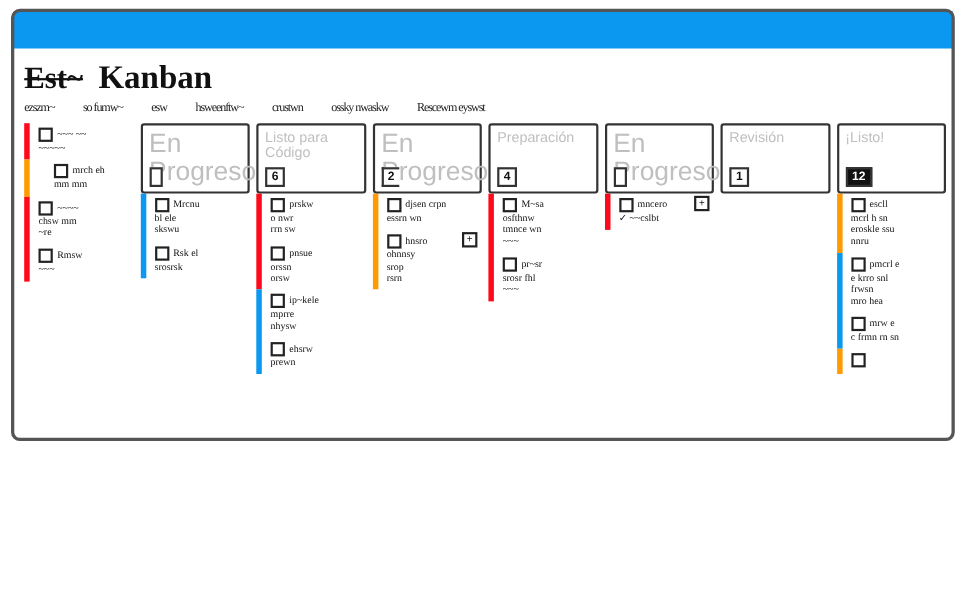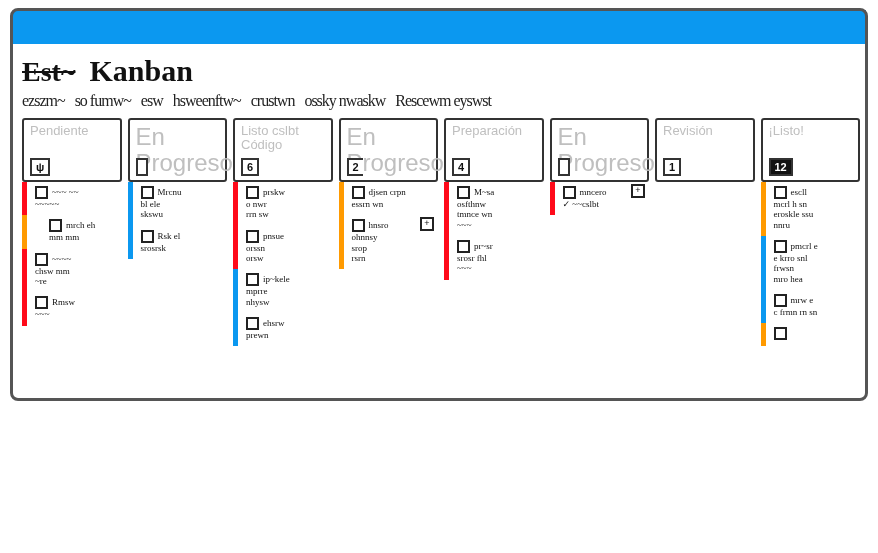--- a/index.html
+++ b/index.html
@@ -3,21 +3,21 @@
 <meta charset="utf-8">
 <style>
   html,body{margin:0;padding:0;font-family:"Comic Sans MS","Segoe Script",cursive;background:#fff;color:#222;}
   .page{width:878px;height:411px;position:relative;overflow:hidden;}
   .top-bar{height:34px;background:#0b98f0;border-radius:6px 0 0 0;margin:10px 12px 0 12px;}
   .frame{position:absolute;top:8px;left:10px;right:10px;bottom:10px;border:3px solid #555;border-radius:8px;pointer-events:none;}
   .content{padding:4px 18px 10px 22px;}
   .title-row{display:flex;align-items:baseline;gap:14px;margin-top:6px;}
   .scribble-logo{font-weight:bold;font-size:28px;text-decoration:line-through;color:#111;}
   h1{font-size:30px;margin:0;color:#111;}
-  .nav{display:flex;gap:10px;margin:4px 0 8px 0;font-size:16px;color:#222;}
+  .nav{display:flex;gap:26px;margin:4px 0 8px 0;font-size:11px;color:#222;}
   .nav span{white-space:nowrap;font-family:"Segoe Script",cursive;letter-spacing:-1px;}
   .board{display:flex;gap:6px;align-items:flex-start;}
   .col{flex:1 1 0;min-width:0;}
   .col-head{border:2px solid #333;border-radius:3px;padding:4px 6px 4px 6px;height:52px;position:relative;background:#fff;}
   .col-title{font-family:Arial,Helvetica,sans-serif;font-size:13px;color:#bfbfbf;line-height:1.1;}
   .col-title.big{font-size:24px;}
   .count-box{position:absolute;left:6px;bottom:4px;border:2px solid #333;font-family:Arial,sans-serif;font-size:11px;font-weight:bold;padding:0 4px;height:14px;line-height:14px;background:#fff;color:#111;}
   .count-box.inv{background:#111;color:#fff;}
   .card{padding:4px 4px 6px 6px;font-size:9px;line-height:1.15;color:#111;font-family:"Segoe Script",cursive;position:relative;}
   .card .icon{display:inline-block;border:2px solid #222;width:9px;height:9px;margin-right:4px;vertical-align:middle;}
@@ -43,24 +43,20 @@
         <span>so fumw~</span>
         <span>esw</span>
         <span>hsweenftw~</span>
         <span>crustwn</span>
         <span>ossky nwaskw</span>
         <span>Rescewm eyswst</span>
       </div>
 
     <div class="board" id="board">
         <div class="col">
-          <div class="col-head">
-            <div class="col-title">Pendiente</div>
-            <div class="count-box">ψ</div>
-          </div>
           <div class="seg" style="border-left-color: rgb(255, 10, 26);">
             <div class="card"><span class="icon"></span><span class="txt">~~~ ~~<br>~~~~~</span></div>
           </div>
           <div class="seg" style="border-left-color: rgb(255, 154, 0); padding-left: 16px;">
             <div class="card"><span class="icon"></span><span class="txt">mrch eh<br>mm mm</span></div>
           </div>
           <div class="seg" style="border-left-color: rgb(255, 10, 26);">
             <div class="card"><span class="icon"></span><span class="txt">~~~~<br>chsw mm<br>~re</span></div>
             <div class="card"><span class="icon"></span><span class="txt">Rmsw<br>~~~</span></div>
           </div>
@@ -70,21 +66,21 @@
             <div class="col-title big">En Progreso</div>
             <div class="count-box"></div>
           </div>
           <div class="seg" style="border-left-color: rgb(11, 152, 240);">
             <div class="card"><span class="icon"></span><span class="txt">Mrcnu<br>bl ele<br>skswu</span></div>
             <div class="card"><span class="icon"></span><span class="txt">Rsk el<br>srosrsk</span></div>
           </div>
         </div>
         <div class="col">
           <div class="col-head">
-            <div class="col-title">Listo cslbt Código</div>
+            <div class="col-title">Listo para Código</div>
             <div class="count-box">6</div>
           </div>
           <div class="seg" style="border-left-color: rgb(255, 10, 26);">
             <div class="card"><span class="icon"></span><span class="txt">prskw<br>o nwr<br>rrn sw</span></div>
             <div class="card"><span class="icon"></span><span class="txt">pnsue<br>orssn<br>orsw</span></div>
           </div>
           <div class="seg" style="border-left-color: rgb(11, 152, 240);">
             <div class="card"><span class="icon"></span><span class="txt">ip~kele<br>mprre<br>nhysw</span></div>
             <div class="card"><span class="icon"></span><span class="txt">ehsrw<br>prewn</span></div>
           </div>

